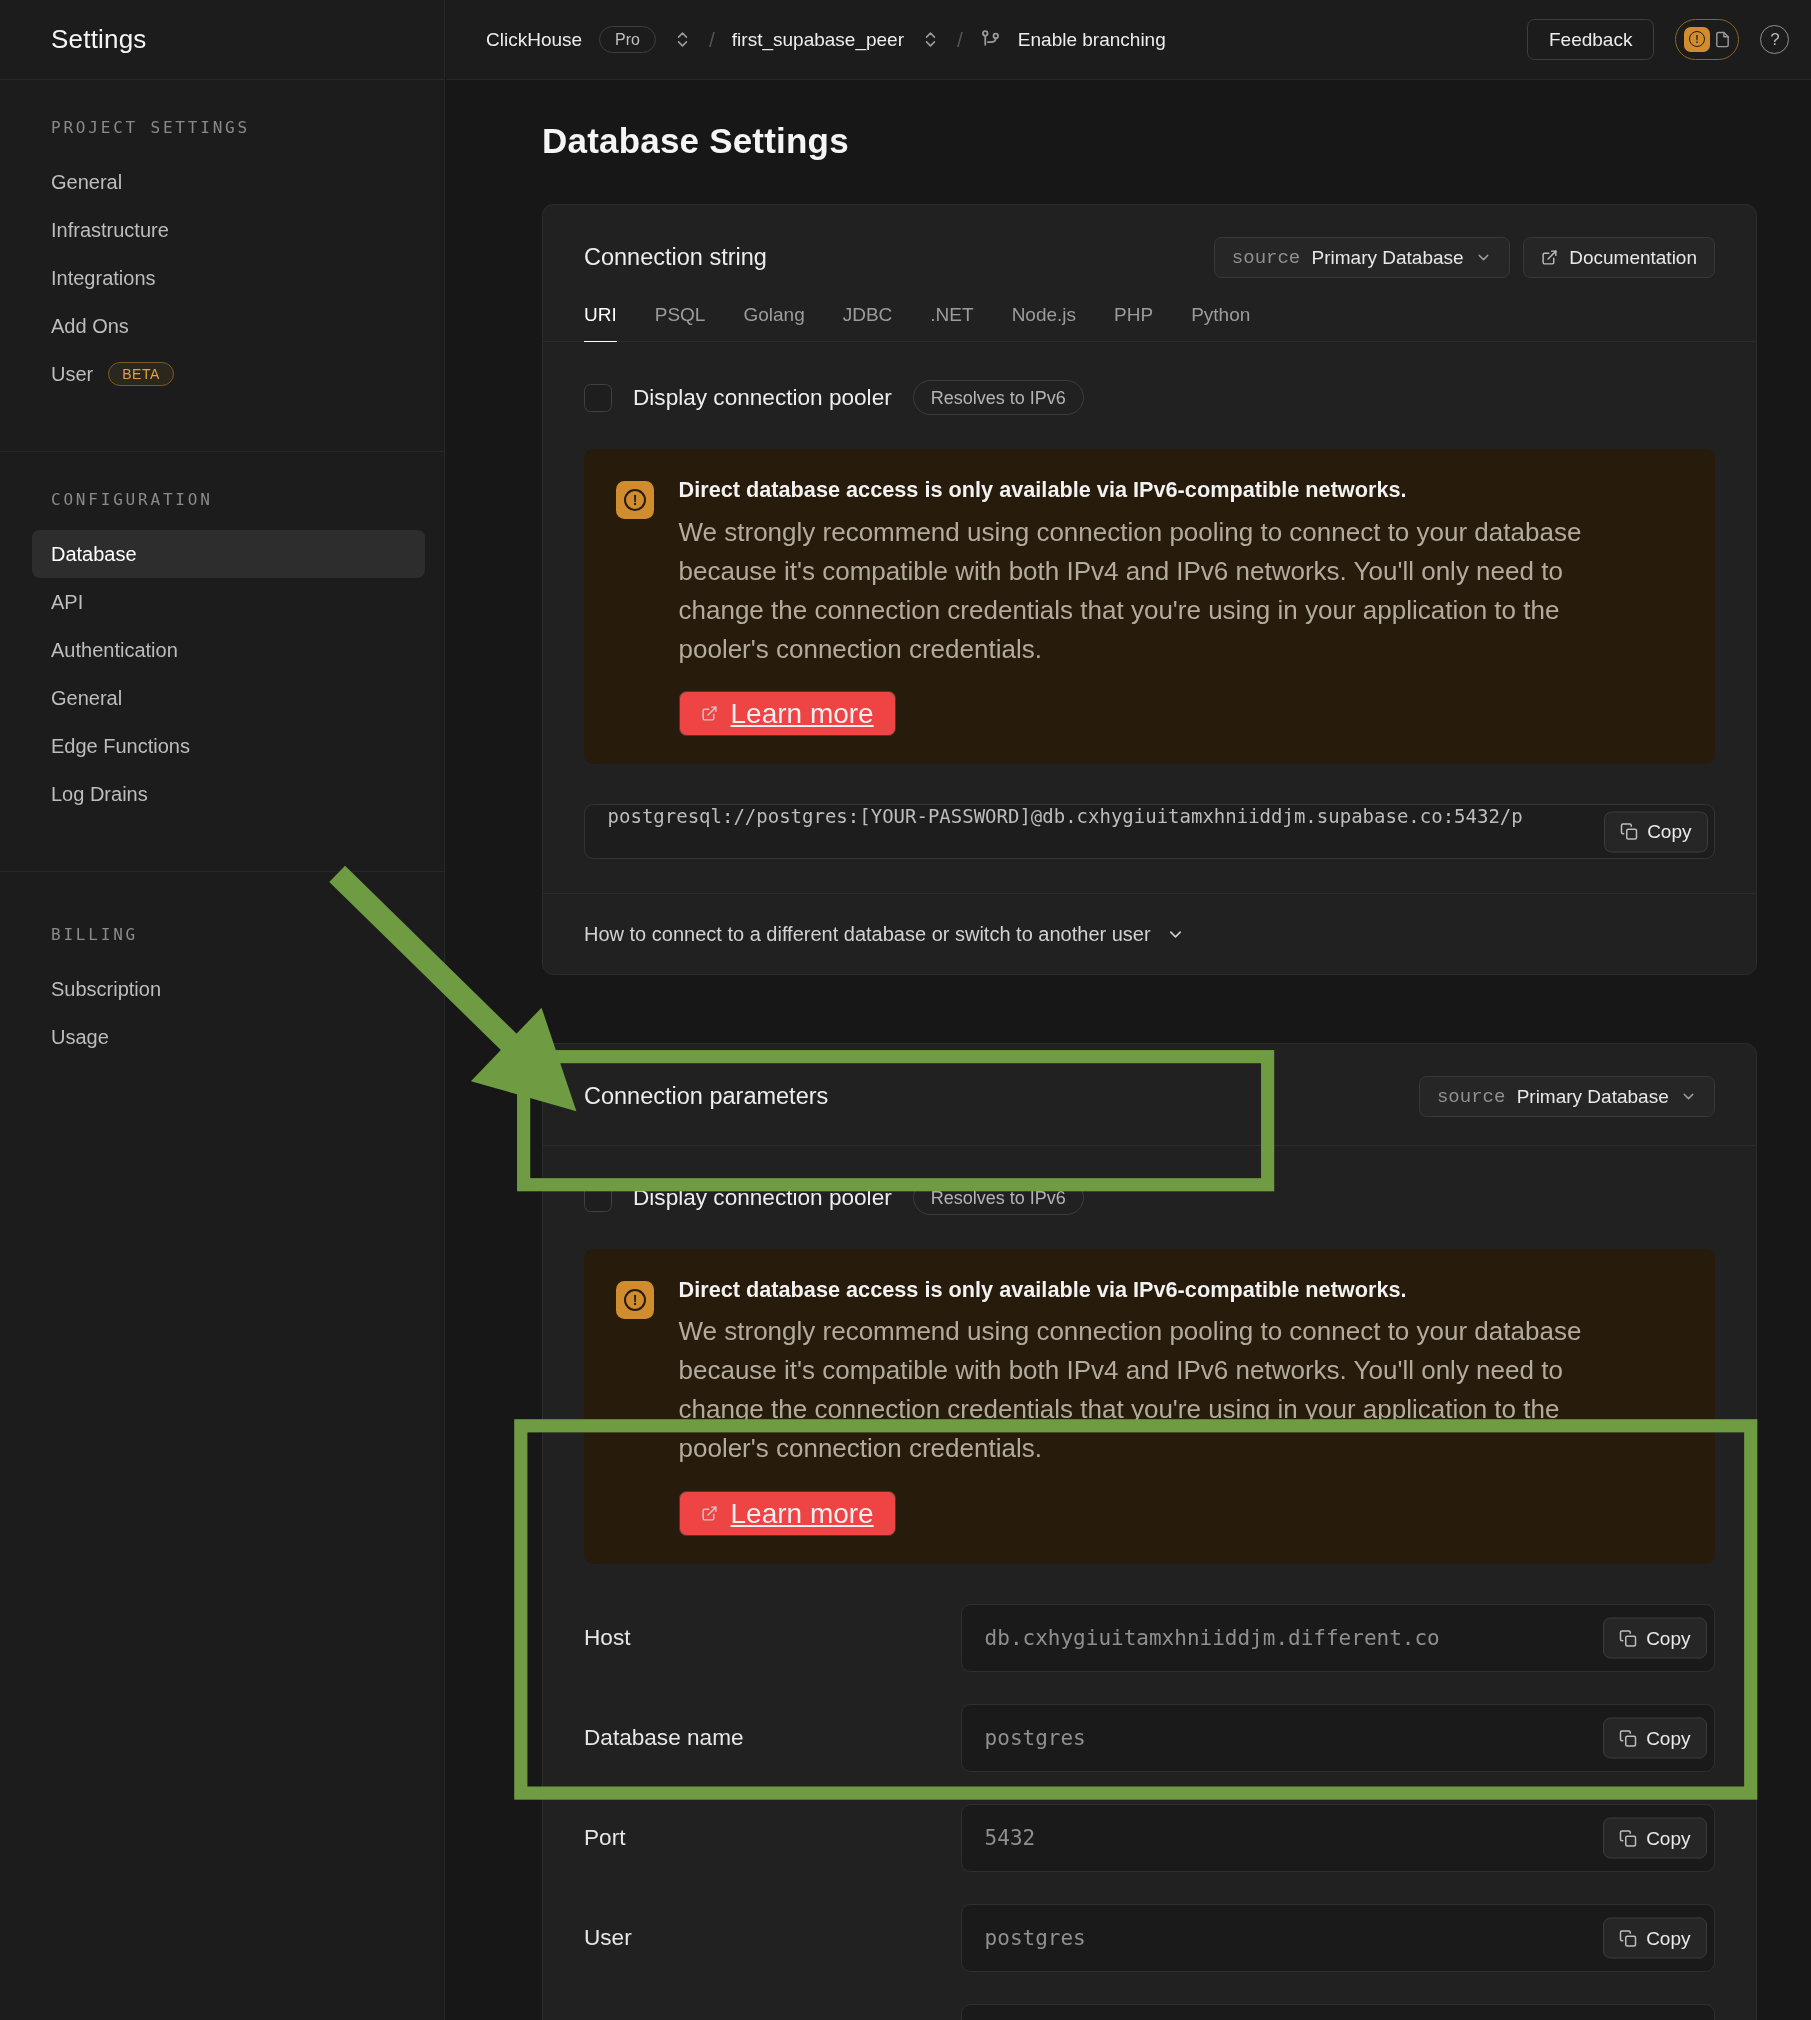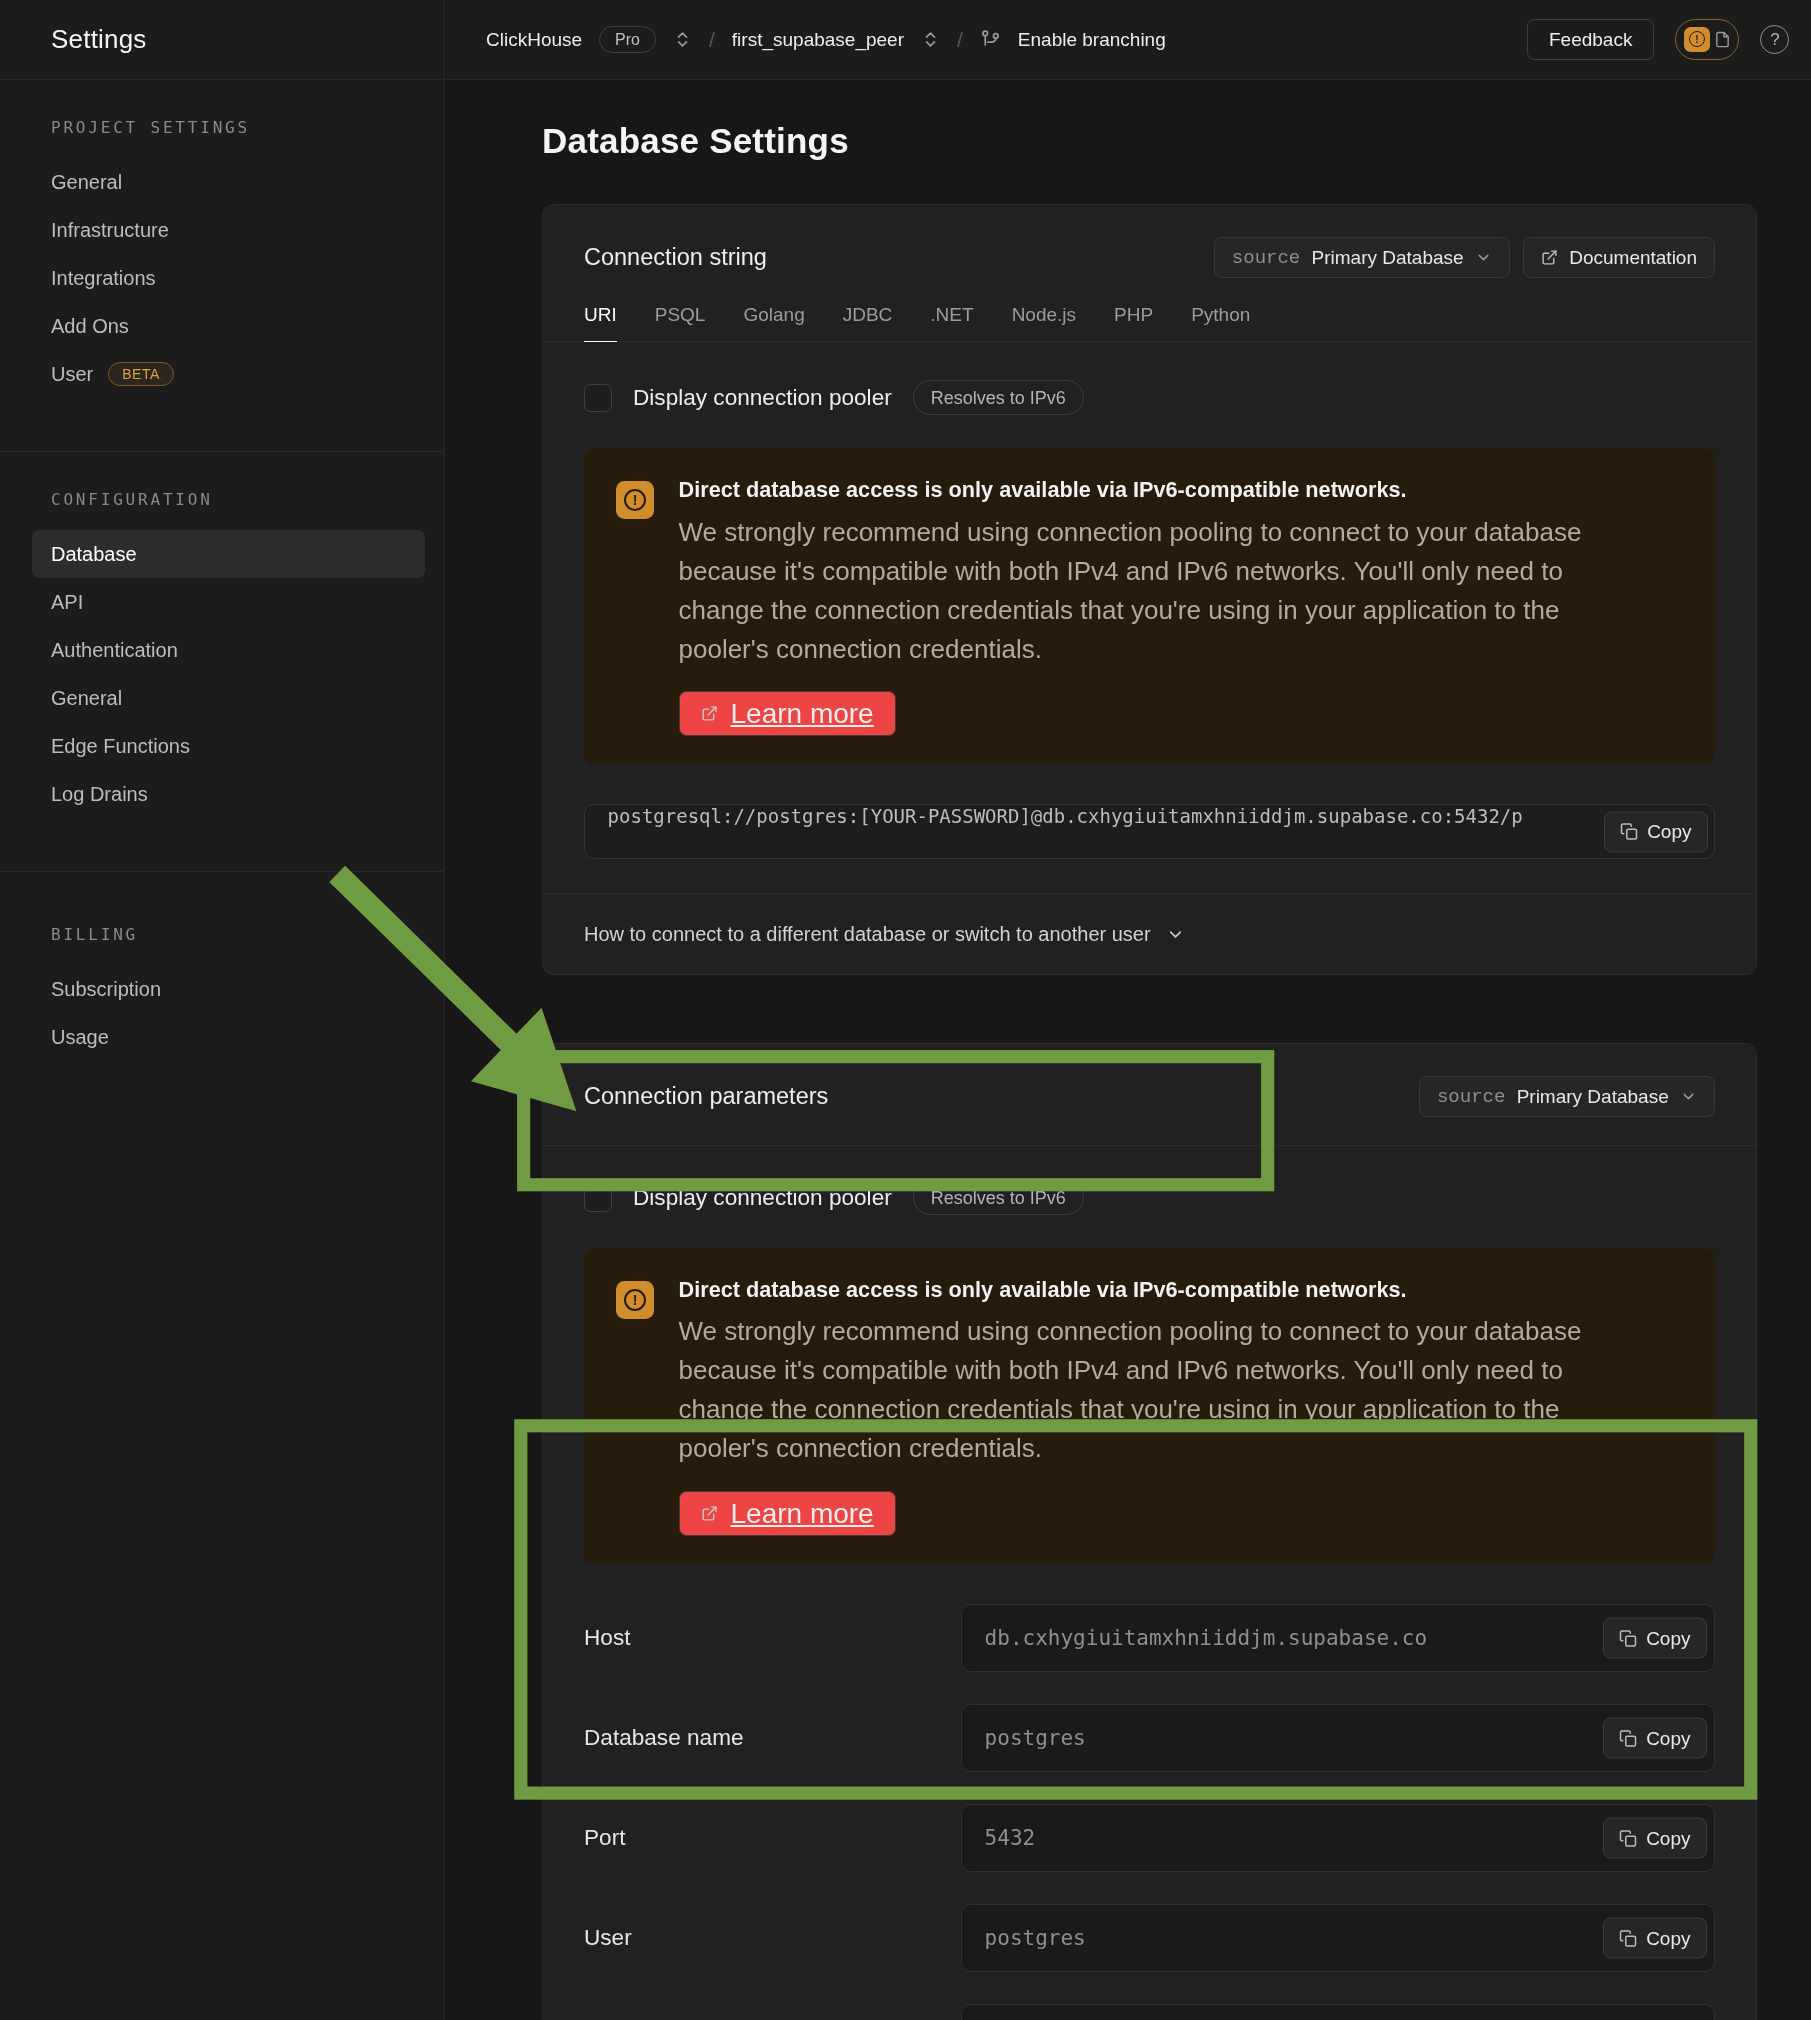--- a/index.html
+++ b/index.html
@@ -309,21 +309,21 @@
             <span>Learn more</span>
           </button>
         </div>
       </div>
 
       <div class="fields">
 
         <div class="field-row">
           <div class="field-label">Host</div>
           <div class="field-input">
-            <span class="field-value">db.cxhygiuitamxhniiddjm.supabase.co</span>
+            <span class="field-value">db.cxhygiuitamxhniiddjm.different.co</span>
             <button class="copy-btn">
               <svg class="ic" width="18" height="18" viewBox="0 0 24 24" style="color:#bdbdbd">
                   <rect x="9" y="9" width="13" height="13" rx="2"></rect>
                   <path d="M5 15H4a2 2 0 0 1-2-2V4a2 2 0 0 1 2-2h9a2 2 0 0 1 2 2v1"></path>
                 </svg>
               <span>Copy</span>
             </button>
           </div>
         </div>
 

